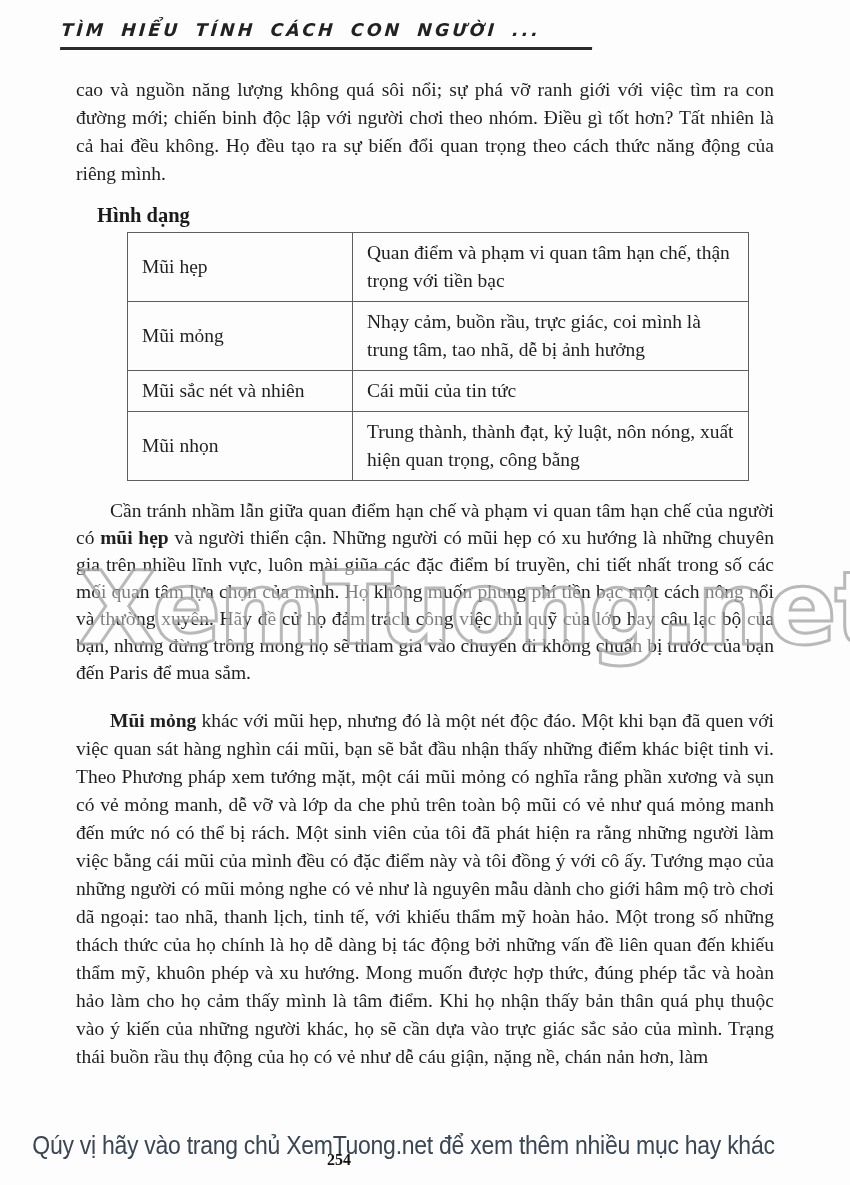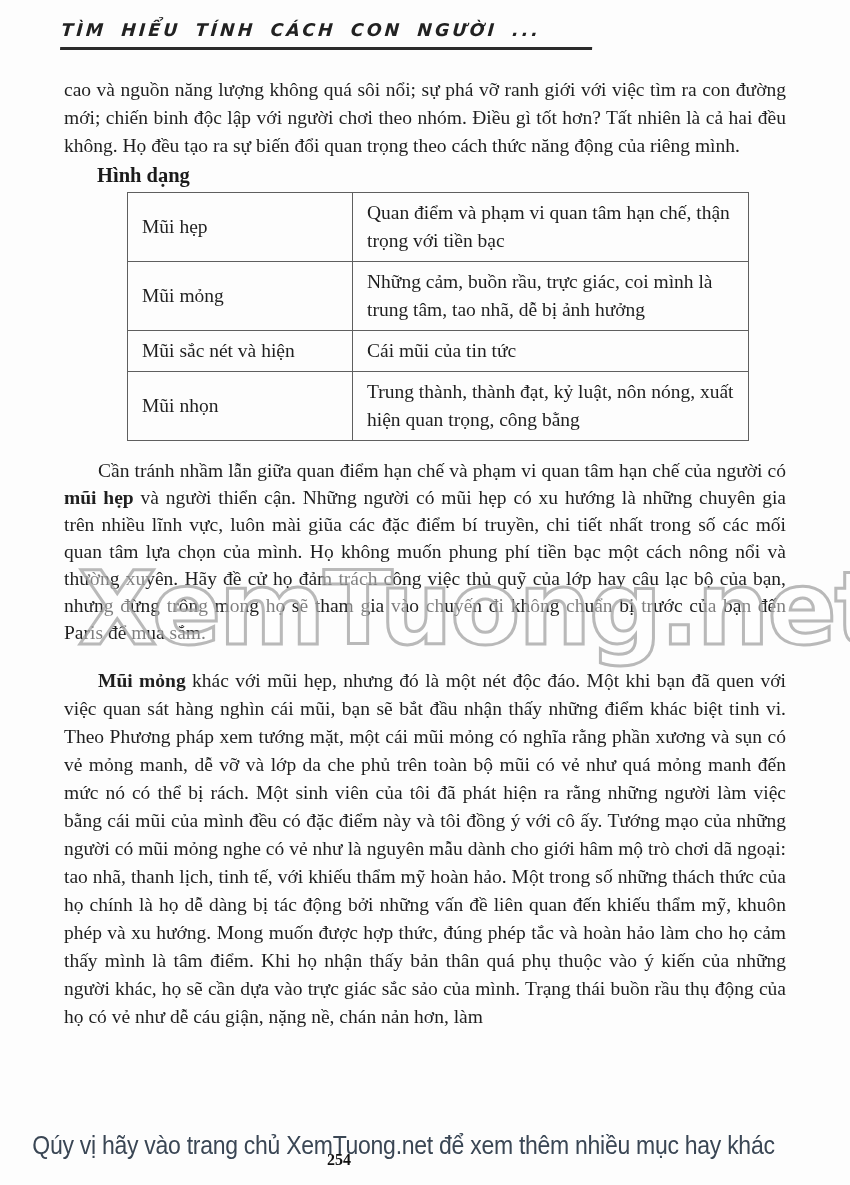--- a/index.html
+++ b/index.html
@@ -20,21 +20,21 @@
     font-style:italic; font-weight:bold;
     font-size:17.5px; letter-spacing:3px; word-spacing:6px;
     color:#222;
     padding:2px 52px 7px 0;
     border-bottom:3px solid #2b2b2b;
     transform:skewX(-4deg); transform-origin:left bottom;
     white-space:nowrap;
   }
 
   
-  .par { font-size:19.5px; line-height:28px; text-align:justify; margin:4px; }
+  .par { font-size:19.5px; line-height:28px; text-align:justify; margin:16px; }
   .par b { font-weight:bold; }
   .p1 { margin-top:26px; }
   .p2 { margin-top:16px; line-height:27px; }
   .p3 { margin-top:21px; }
   .indent { text-indent:34px; }
 
   
   .table-block { padding-left:37px; }
   .table-title { font-weight:bold; font-size:20.5px; margin:0 0 5px 0; color:#1b1b1b; }
   table.shape-table { border-collapse:collapse; width:622px; margin-left:30px; }
@@ -89,24 +89,24 @@
     <div class="table-block">
       <div class="table-title">Hình dạng</div>
       <table class="shape-table">
         <tbody>
           <tr>
             <td class="shape-cell">Mũi hẹp</td>
             <td class="desc-cell">Quan điểm và phạm vi quan tâm hạn chế, thận trọng với tiền bạc</td>
           </tr>
           <tr>
             <td class="shape-cell">Mũi mỏng</td>
-            <td class="desc-cell">Những cảm, buồn rầu, trực giác, coi mình là trung tâm, tao nhã, dễ bị ảnh hưởng</td>
+            <td class="desc-cell">Nhạy cảm, buồn rầu, trực giác, coi mình là trung tâm, tao nhã, dễ bị ảnh hưởng</td>
           </tr>
           <tr>
-            <td class="shape-cell">Mũi sắc nét và hiện</td>
+            <td class="shape-cell">Mũi sắc nét và nhiên</td>
             <td class="desc-cell">Cái mũi của tin tức</td>
           </tr>
           <tr>
             <td class="shape-cell">Mũi nhọn</td>
             <td class="desc-cell">Trung thành, thành đạt, kỷ luật, nôn nóng, xuất hiện quan trọng, công bằng</td>
           </tr>
         </tbody>
       </table>
     </div>
 

